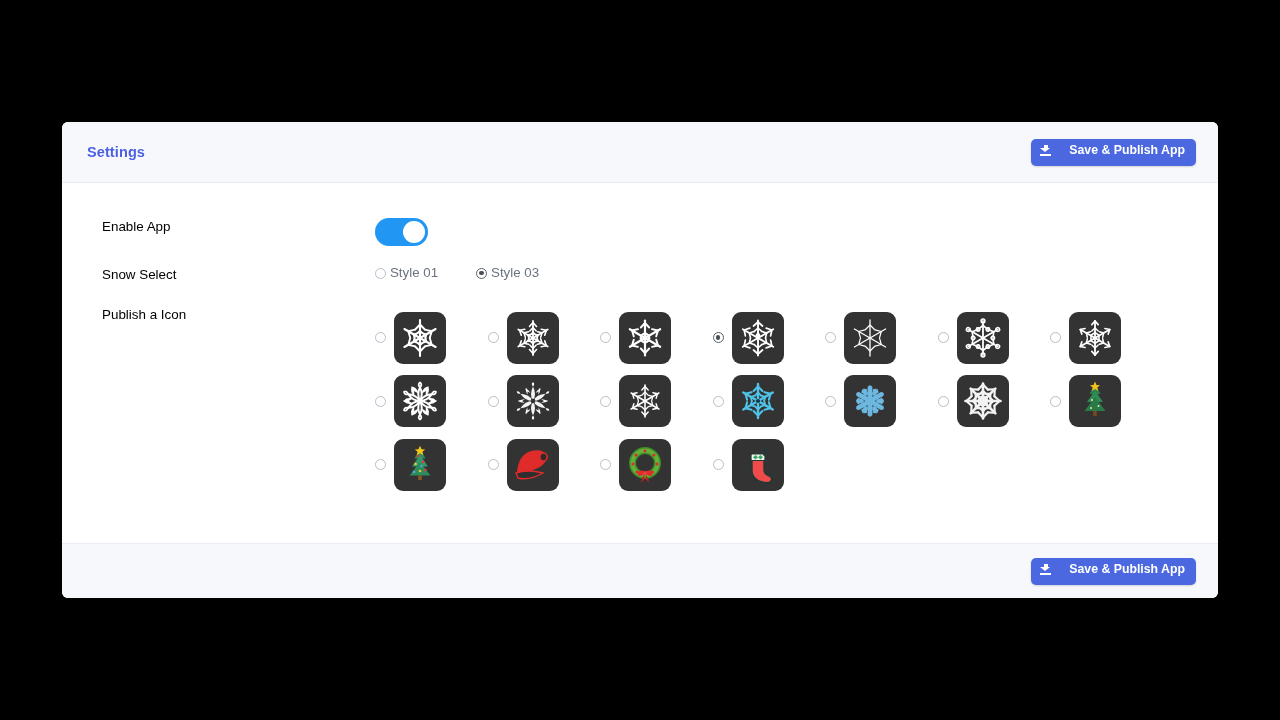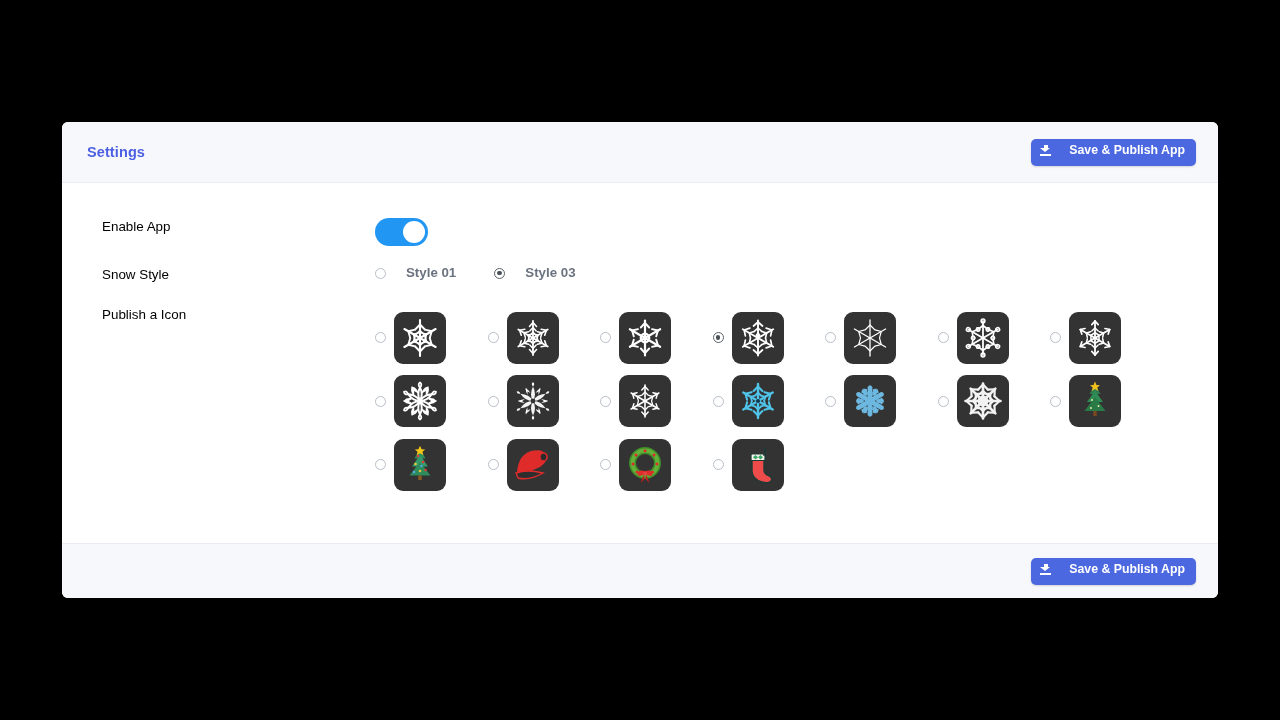--- a/index.html
+++ b/index.html
@@ -157,24 +157,23 @@
   }
 
   .style-options {
     display: flex;
     align-items: center;
     gap: 0;
   }
   .style-opt {
     display: inline-flex;
     align-items: center;
-    gap: 20px;
+    gap: 4px;
     cursor: pointer;
     margin-right: 38px;
-    font-weight: bold;
   }
   .style-opt span {
     color: #6b7380;
     font-size: 13.3px;
     line-height: 14px;
   }
 
   
   #icon-grid {
     display: flex;
@@ -221,21 +220,21 @@
     <div class="field-row" id="row-enable">
       <div class="field-label">Enable App</div>
       <div class="field-control">
         <div class="toggle">
           <div class="knob"></div>
         </div>
       </div>
     </div>
 
     <div class="field-row" id="row-style">
-      <div class="field-label">Snow Style</div>
+      <div class="field-label">Snow Select</div>
       <div class="field-control">
         <div class="style-options" id="style-options">
             <label class="style-opt">
               <span class="radio"></span>
               <span>Style 01</span>
             </label>
             <label class="style-opt">
               <span class="radio checked"></span>
               <span>Style 03</span>
             </label>

